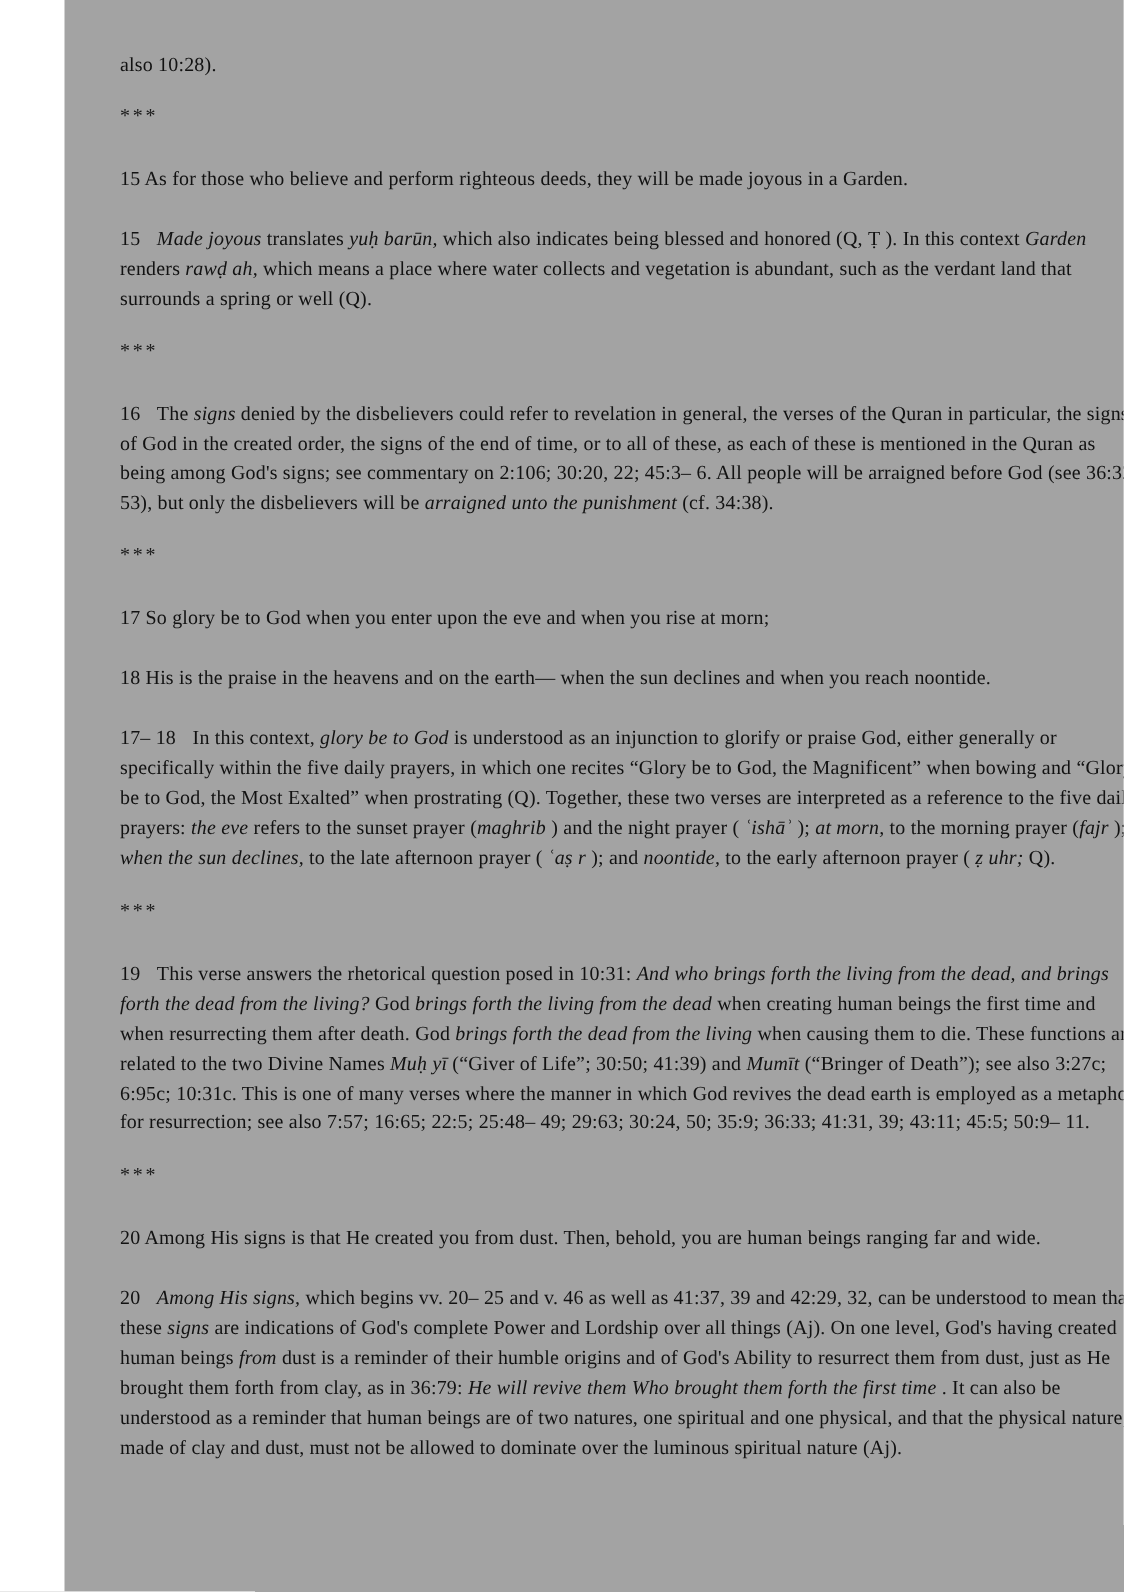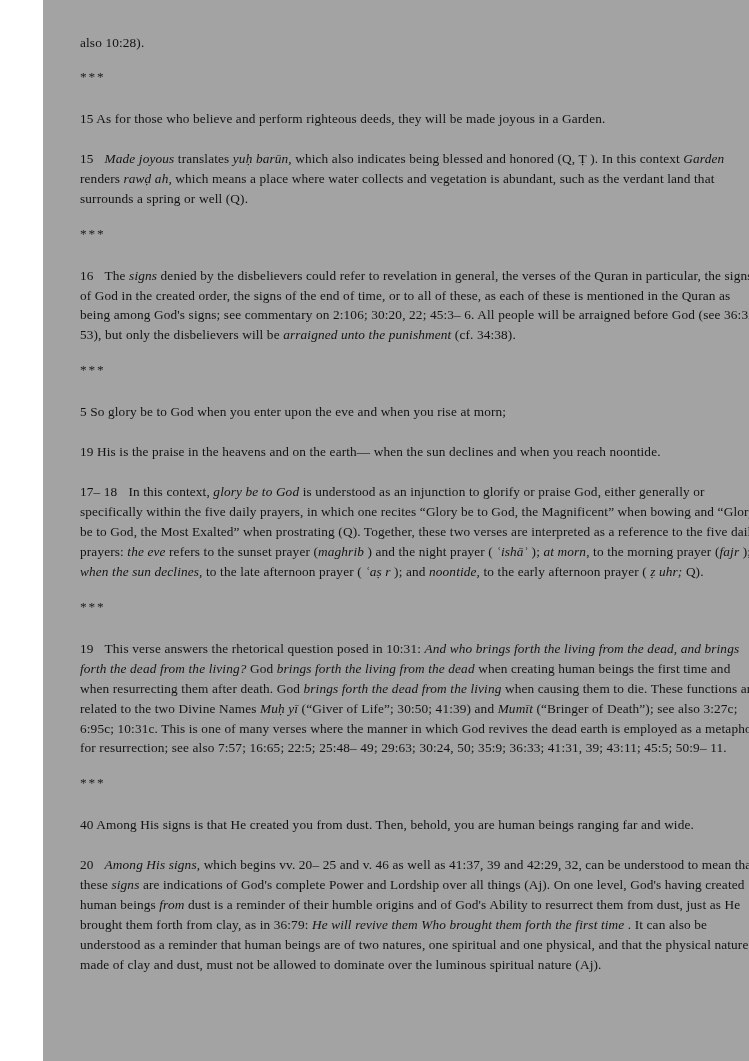--- a/index.html
+++ b/index.html
@@ -65,30 +65,30 @@
 
   <p class="block commentary"><span class="vnum">15</span><i>Made joyous</i><span> translates </span><i>yuḥ barūn,</i><span> which also indicates being blessed and honored (Q, Ṭ ). In this context </span><i>Garden</i><span> renders </span><i>rawḍ ah,</i><span> which means a place where water collects and vegetation is abundant, such as the verdant land that surrounds a spring or well (Q).</span></p>
 
   <p class="divider gap-md"><span>***</span></p>
 
 
   <p class="block commentary"><span class="vnum">16</span><span>The </span><i>signs</i><span> denied by the disbelievers could refer to revelation in general, the verses of the Quran in particular, the signs of God in the created order, the signs of the end of time, or to all of these, as each of these is mentioned in the Quran as being among God's signs; see commentary on 2:106; 30:20, 22; 45:3– 6. All people will be arraigned before God (see 36:32, 53), but only the disbelievers will be </span><i>arraigned unto the punishment</i><span> (cf. 34:38).</span></p>
 
   <p class="divider gap-md"><span>***</span></p>
 
-  <p class="block verse gap-sm"><span>5 So glory be to God when you enter upon the eve and when you rise at morn;</span></p>
+  <p class="block verse gap-sm"><span>17 So glory be to God when you enter upon the eve and when you rise at morn;</span></p>
 
-  <p class="block verse gap-sm"><span>19 His is the praise in the heavens and on the earth— when the sun declines and when you reach noontide.</span></p>
+  <p class="block verse gap-sm"><span>18 His is the praise in the heavens and on the earth— when the sun declines and when you reach noontide.</span></p>
 
   <p class="block commentary"><span class="vnum">17– 18</span><span>In this context, </span><i>glory be to God</i><span> is understood as an injunction to glorify or praise God, either generally or specifically within the five daily prayers, in which one recites “Glory be to God, the Magnificent” when bowing and “Glory be to God, the Most Exalted” when prostrating (Q). Together, these two verses are interpreted as a reference to the five daily prayers: </span><i>the eve</i><span> refers to the sunset prayer (</span><i>maghrib</i><span> ) and the night prayer ( </span><i>ʿishāʾ</i><span> ); </span><i>at morn,</i><span> to the morning prayer (</span><i>fajr</i><span> ); </span><i>when the sun declines,</i><span> to the late afternoon prayer ( </span><i>ʿaṣ r</i><span> ); and </span><i>noontide,</i><span> to the early afternoon prayer ( </span><i>ẓ uhr;</i><span> Q).</span></p>
 
   <p class="divider gap-md"><span>***</span></p>
 
 
   <p class="block commentary"><span class="vnum">19</span><span>This verse answers the rhetorical question posed in 10:31: </span><i>And who brings forth the living from the dead, and brings forth the dead from the living?</i><span> God </span><i>brings forth the living from the dead</i><span> when creating human beings the first time and when resurrecting them after death. God </span><i>brings forth the dead from the living</i><span> when causing them to die. These functions are related to the two Divine Names </span><i>Muḥ yī</i><span> (“Giver of Life”; 30:50; 41:39) and </span><i>Mumīt</i><span> (“Bringer of Death”); see also 3:27c; 6:95c; 10:31c. This is one of many verses where the manner in which God revives the dead earth is employed as a metaphor for resurrection; see also 7:57; 16:65; 22:5; 25:48– 49; 29:63; 30:24, 50; 35:9; 36:33; 41:31, 39; 43:11; 45:5; 50:9– 11.</span></p>
 
   <p class="divider gap-md"><span>***</span></p>
 
-  <p class="block verse gap-sm"><span>40 Among His signs is that He created you from dust. Then, behold, you are human beings ranging far and wide.</span></p>
+  <p class="block verse gap-sm"><span>20 Among His signs is that He created you from dust. Then, behold, you are human beings ranging far and wide.</span></p>
 
   <p class="block commentary"><span class="vnum">20</span><i>Among His signs,</i><span> which begins vv. 20– 25 and v. 46 as well as 41:37, 39 and 42:29, 32, can be understood to mean that these </span><i>signs</i><span> are indications of God's complete Power and Lordship over all things (Aj). On one level, God's having created human beings </span><i>from</i><span> dust is a reminder of their humble origins and of God's Ability to resurrect them from dust, just as He brought them forth from clay, as in 36:79: </span><i>He will revive them Who brought them forth the first time</i><span> . It can also be understood as a reminder that human beings are of two natures, one spiritual and one physical, and that the physical nature, made of clay and dust, must not be allowed to dominate over the luminous spiritual nature (Aj). </span></p>
 
 </div>
 
 </body></html>

